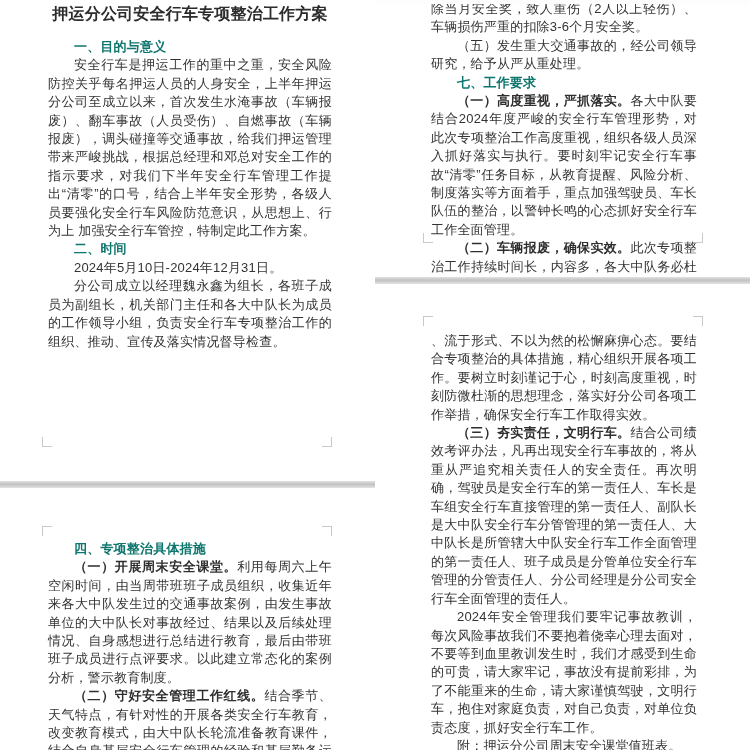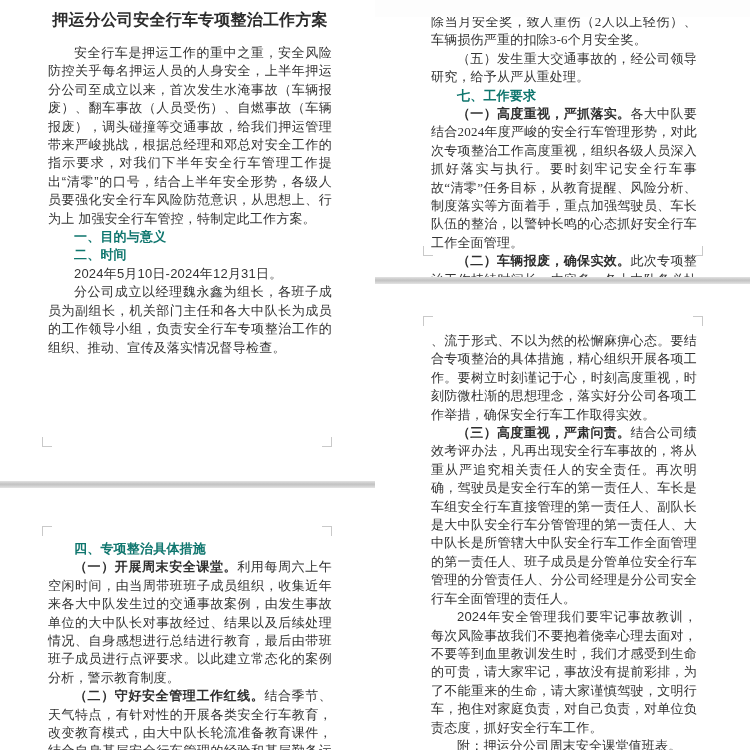--- a/index.html
+++ b/index.html
@@ -39,61 +39,61 @@
   .mark.bl{border-bottom:1px solid #c9c9c9;border-left:1px solid #c9c9c9;}
   .mark.br{border-bottom:1px solid #c9c9c9;border-right:1px solid #c9c9c9;}
 </style>
 </head>
 <body>
 
 <div class="viewer">
 
   <div class="column col-left">
     <div class="page" style="top:0;height:481px;">
-      <div class="content" style="top:9px;left:48px;width:284px;height:478px;">
+      <div class="content" style="top:3px;left:48px;width:284px;height:478px;">
           <p class="para title">押运分公司安全行车专项整治工作方案</p>
+          <p class="para heading">一、目的与意义</p>
           <p class="para body">安全行车是押运工作的重中之重，安全风险防控关乎每名押运人员的人身安全，上半年押运分公司至成立以来，首次发生水淹事故（车辆报废）、翻车事故（人员受伤）、自燃事故（车辆报废），调头碰撞等交通事故，给我们押运管理带来严峻挑战，根据总经理和邓总对安全工作的指示要求，对我们下半年安全行车管理工作提出“清零”的口号，结合上半年安全形势，各级人员要强化安全行车风险防范意识，从思想上、行为上 加强安全行车管控，特制定此工作方案。</p>
-          <p class="para heading">一、目的与意义</p>
           <p class="para heading">二、时间</p>
           <p class="para body">2024年5月10日-2024年12月31日。</p>
           <p class="para body">分公司成立以经理魏永鑫为组长，各班子成员为副组长，机关部门主任和各大中队长为成员的工作领导小组，负责安全行车专项整治工作的组织、推动、宣传及落实情况督导检查。</p>
         </div>
       <span class="mark bl" style="left:42px;top:437px;"></span>
       <span class="mark br" style="left:322px;top:437px;"></span>
     </div>
     <div class="page-gap" style="top:481px;"></div>
     <div class="page" style="top:488px;height:262px;">
       <span class="mark tl" style="left:42px;top:38px;"></span>
       <span class="mark tr" style="left:322px;top:38px;"></span>
       <div class="content" style="top:52px;left:48px;width:284px;height:220px;">
           <p class="para heading">四、专项整治具体措施</p>
           <p class="para body"><span class="lead">（一）开展周末安全课堂。</span><span>利用每周六上午空闲时间，由当周带班班子成员组织，收集近年来各大中队发生过的交通事故案例，由发生事故单位的大中队长对事故经过、结果以及后续处理情况、自身感想进行总结进行教育，最后由带班班子成员进行点评要求。以此建立常态化的案例分析，警示教育制度。</span></p>
           <p class="para body"><span class="lead">（二）守好安全管理工作红线。</span><span>结合季节、天气特点，有针对性的开展各类安全行车教育，改变教育模式，由大中队长轮流准备教育课件，结合自身基层安全行车管理的经验和基层勤务运行中的情况，进行更加贴合实际的安全教育，以此增强安全教育的实效。</span></p>
         </div>
     </div>
   </div>
 
   <div class="column col-right">
-    <div class="page" style="top:17px;height:343px;font-family:Liberation Serif, serif;">
+    <div class="page" style="top:4px;height:343px;">
       <div class="content" style="top:-4px;left:56px;width:266px;height:240px;">
           <p class="para cont">除当月安全奖，致人重伤（2人以上轻伤）、车辆损伤严重的扣除3-6个月安全奖。</p>
           <p class="para body">（五）发生重大交通事故的，经公司领导研究，给予从严从重处理。</p>
           <p class="para heading">七、工作要求</p>
           <p class="para body"><span class="lead">（一）高度重视，严抓落实。</span><span>各大中队要结合2024年度严峻的安全行车管理形势，对此次专项整治工作高度重视，组织各级人员深入抓好落实与执行。要时刻牢记安全行车事故“清零”任务目标，从教育提醒、风险分析、制度落实等方面着手，重点加强驾驶员、车长队伍的整治，以警钟长鸣的心态抓好安全行车工作全面管理。</span></p>
           <p class="para body"><span class="lead">（二）车辆报废，确保实效。</span><span>此次专项整治工作持续时间长，内容多，各大中队务必杜绝时间一长就敷衍应付</span></p>
         </div>
       <span class="mark bl" style="left:48px;top:229px;"></span>
       <span class="mark br" style="left:318px;top:229px;"></span>
     </div>
     <div class="page-gap" style="top:277px;"></div>
     <div class="page" style="top:284px;height:466px;">
       <span class="mark tl" style="left:48px;top:32px;"></span>
       <span class="mark tr" style="left:318px;top:32px;"></span>
       <div class="content" style="top:48px;left:56px;width:266px;height:418px;">
           <p class="para cont">、流于形式、不以为然的松懈麻痹心态。要结合专项整治的具体措施，精心组织开展各项工作。要树立时刻谨记于心，时刻高度重视，时刻防微杜渐的思想理念，落实好分公司各项工作举措，确保安全行车工作取得实效。</p>
-          <p class="para body"><span class="lead">（三）高度重视，严肃问责。</span><span>结合公司绩效考评办法，凡再出现安全行车事故的，将从重从严追究相关责任人的安全责任。再次明确，驾驶员是安全行车的第一责任人、车长是车组安全行车直接管理的第一责任人、副队长是大中队安全行车分管管理的第一责任人、大中队长是所管辖大中队安全行车工作全面管理的第一责任人、班子成员是分管单位安全行车管理的分管责任人、分公司经理是分公司安全行车全面管理的责任人。</span></p>
+          <p class="para body"><span class="lead">（三）夯实责任，文明行车。</span><span>结合公司绩效考评办法，凡再出现安全行车事故的，将从重从严追究相关责任人的安全责任。再次明确，驾驶员是安全行车的第一责任人、车长是车组安全行车直接管理的第一责任人、副队长是大中队安全行车分管管理的第一责任人、大中队长是所管辖大中队安全行车工作全面管理的第一责任人、班子成员是分管单位安全行车管理的分管责任人、分公司经理是分公司安全行车全面管理的责任人。</span></p>
           <p class="para body">2024年安全管理我们要牢记事故教训，每次风险事故我们不要抱着侥幸心理去面对，不要等到血里教训发生时，我们才感受到生命的可贵，请大家牢记，事故没有提前彩排，为了不能重来的生命，请大家谨慎驾驶，文明行车，抱住对家庭负责，对自己负责，对单位负责态度，抓好安全行车工作。</p>
           <p class="para attach">附：押运分公司周末安全课堂值班表。</p>
         </div>
     </div>
   </div>
 
 </div>
 
 </body></html>

